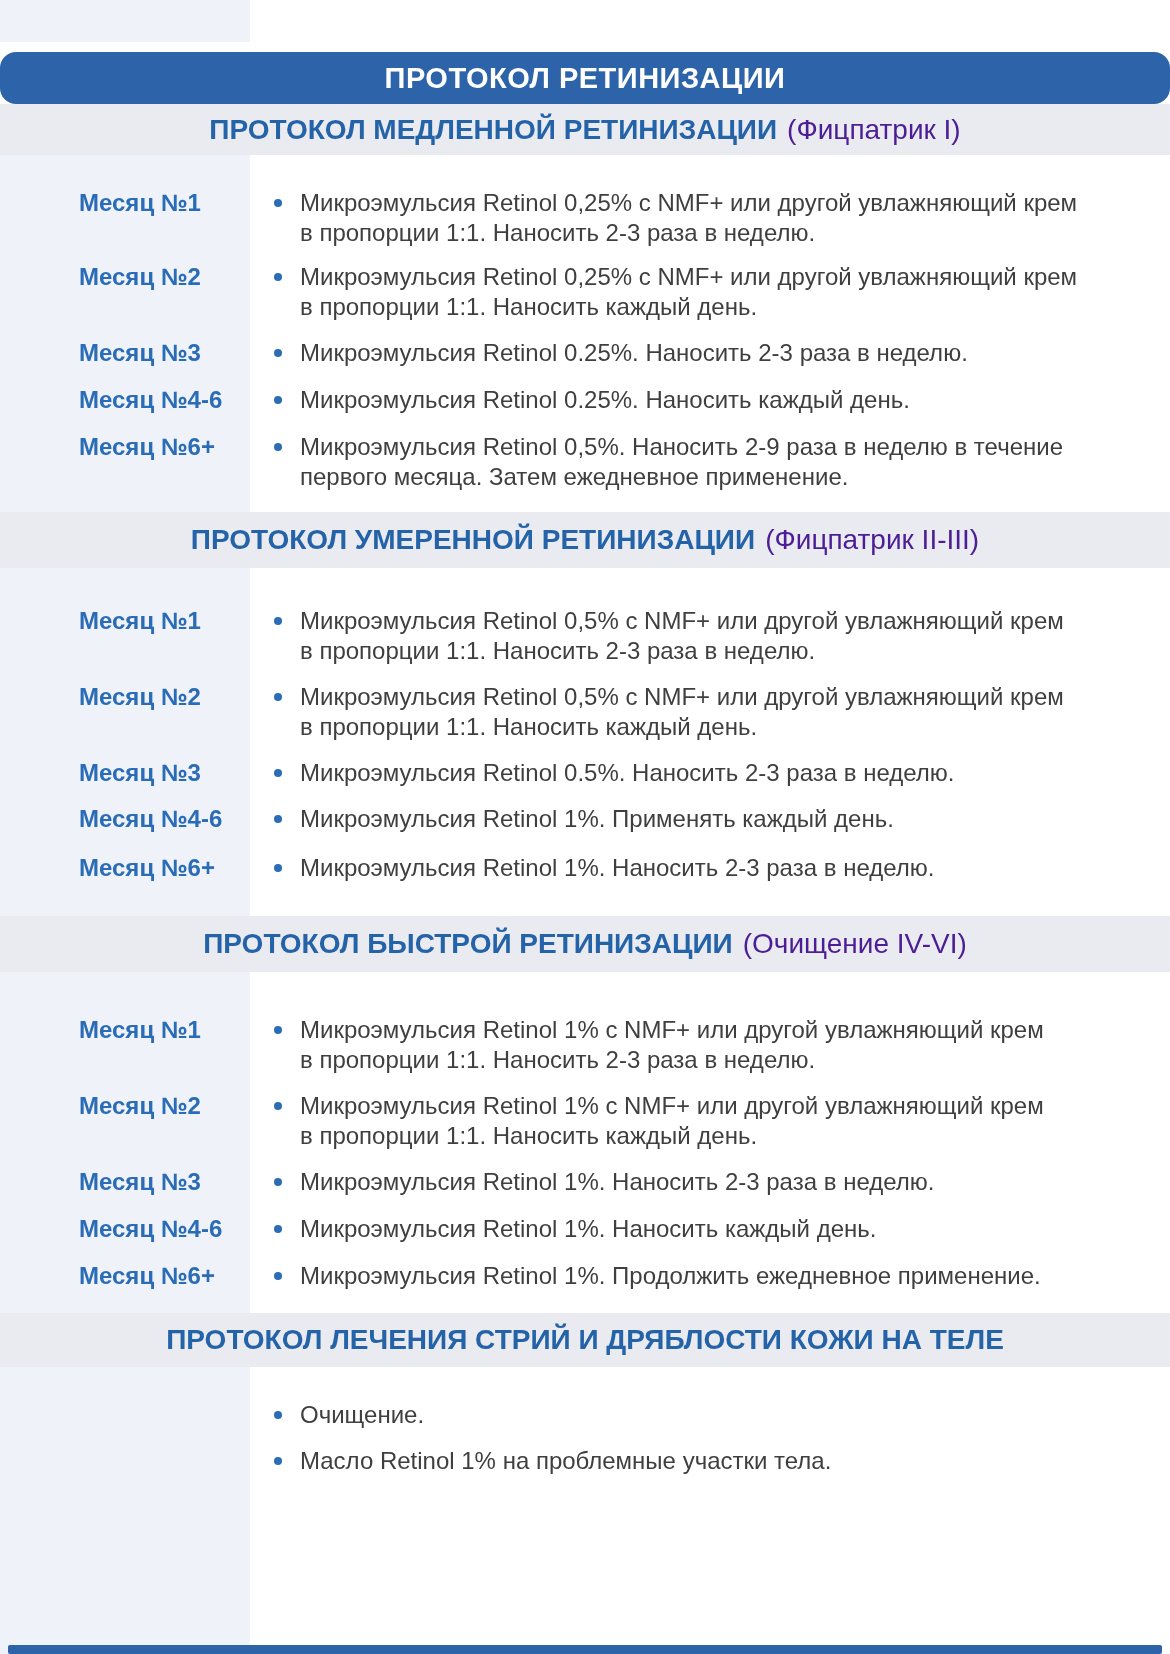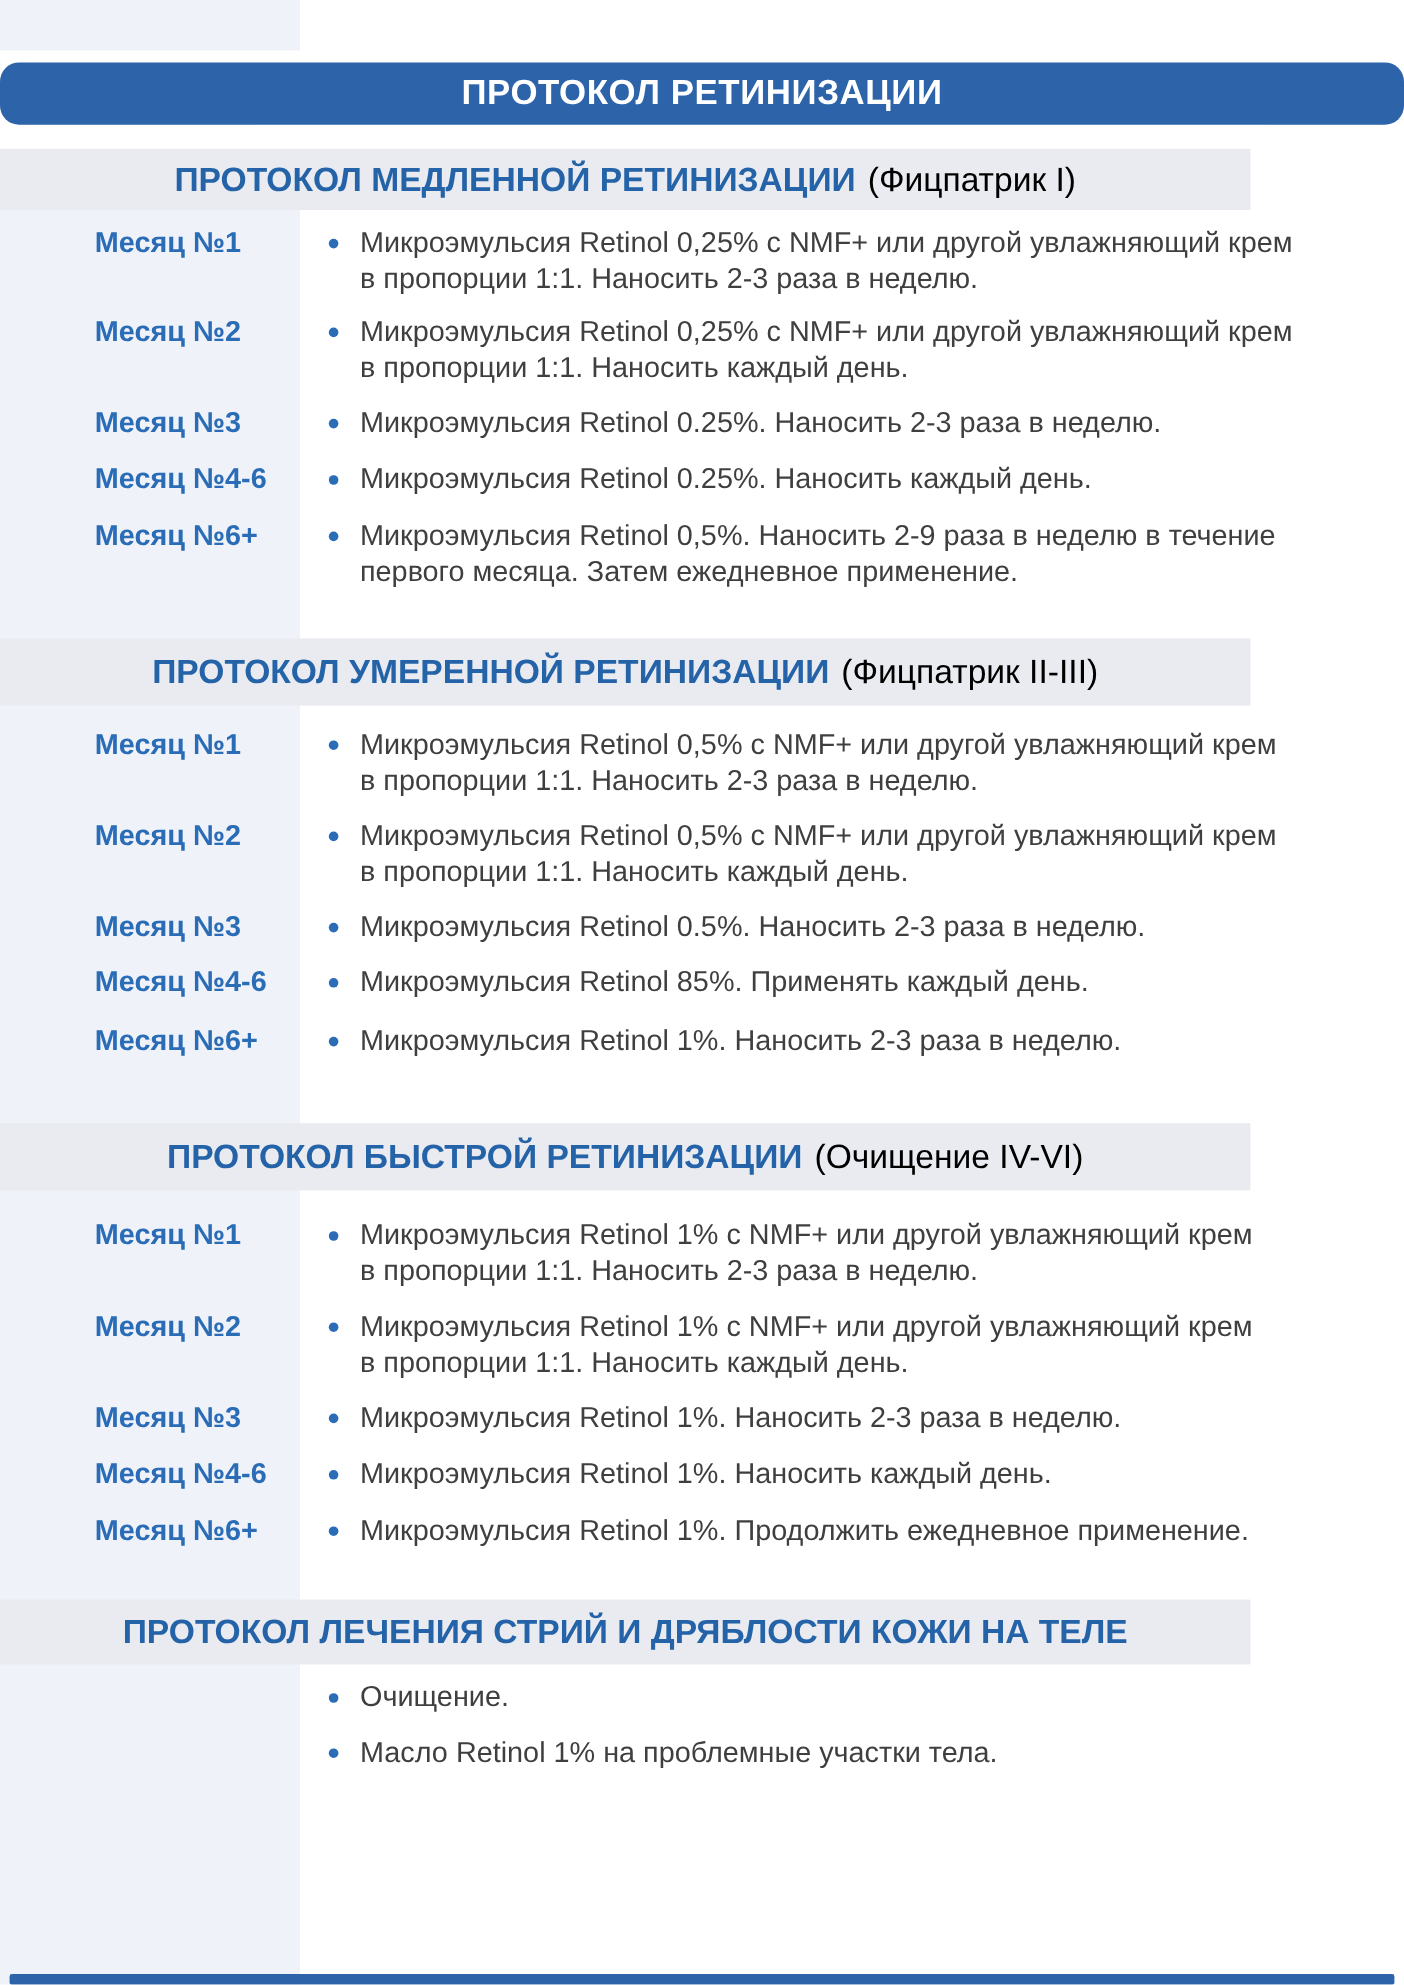--- a/index.html
+++ b/index.html
@@ -21,26 +21,26 @@
   }
   .main-band {
     position: absolute; left: 0; top: 52px; width: 1170px; height: 52px;
     background: #2d63a8; z-index: 2;
     display: flex; align-items: center; justify-content: center; border-radius: 16px;
   }
   .main-band .t {
     color: #ffffff; font-size: 29px; font-weight: bold; letter-spacing: 0.5px;
   }
   .section-band {
-    position: absolute; left: 0; width: 1042px; height: 56px;
+    position: absolute; left: 0; width: 1170px; height: 56px;
     background: #e9ebf0; z-index: 1;
-    display: flex; align-items: center; justify-content: center; margin-top: 20px;
+    display: flex; align-items: center; justify-content: center;
   }
   .section-band .title { color: #2563a8; font-size: 28px; font-weight: bold; }
-  .section-band .note  { color: #000000; font-size: 28px; font-weight: normal; margin-left: 10px; }
+  .section-band .note  { color: #4c1d95; font-size: 28px; font-weight: normal; margin-left: 10px; }
   .band-1 { top: 104px; height: 51px; }
   .band-2 { top: 512px; align-items: center; }
   .band-3 { top: 916px; }
   .band-4 { top: 1313px; height: 54px; text-align: right; }
   .row { position: absolute; left: 0; width: 1170px; height: 0; z-index: 1; }
   .row-label {
     position: absolute; left: 79px; top: 0; width: 175px;
     color: #2a6cb6; font-size: 24px; font-weight: bold; line-height: 30px;
     white-space: nowrap;
   }
@@ -122,21 +122,21 @@
 в пропорции 1:1. Наносить каждый день.</div>
   </div>
   <div class="row" style="top:758px">
     <span class="row-label">Месяц №3</span>
     <span class="dot"></span>
     <div class="row-text">Микроэмульсия Retinol 0.5%. Наносить 2-3 раза в неделю.</div>
   </div>
   <div class="row" style="top:804px">
     <span class="row-label">Месяц №4-6</span>
     <span class="dot"></span>
-    <div class="row-text">Микроэмульсия Retinol 85%. Применять каждый день.</div>
+    <div class="row-text">Микроэмульсия Retinol 1%. Применять каждый день.</div>
   </div>
   <div class="row" style="top:853px">
     <span class="row-label">Месяц №6+</span>
     <span class="dot"></span>
     <div class="row-text">Микроэмульсия Retinol 1%. Наносить 2-3 раза в неделю.</div>
   </div>
 
   <div class="section-band band-3">
     <span class="title">ПРОТОКОЛ БЫСТРОЙ РЕТИНИЗАЦИИ</span>
     <span class="note">(Очищение IV-VI)</span>

